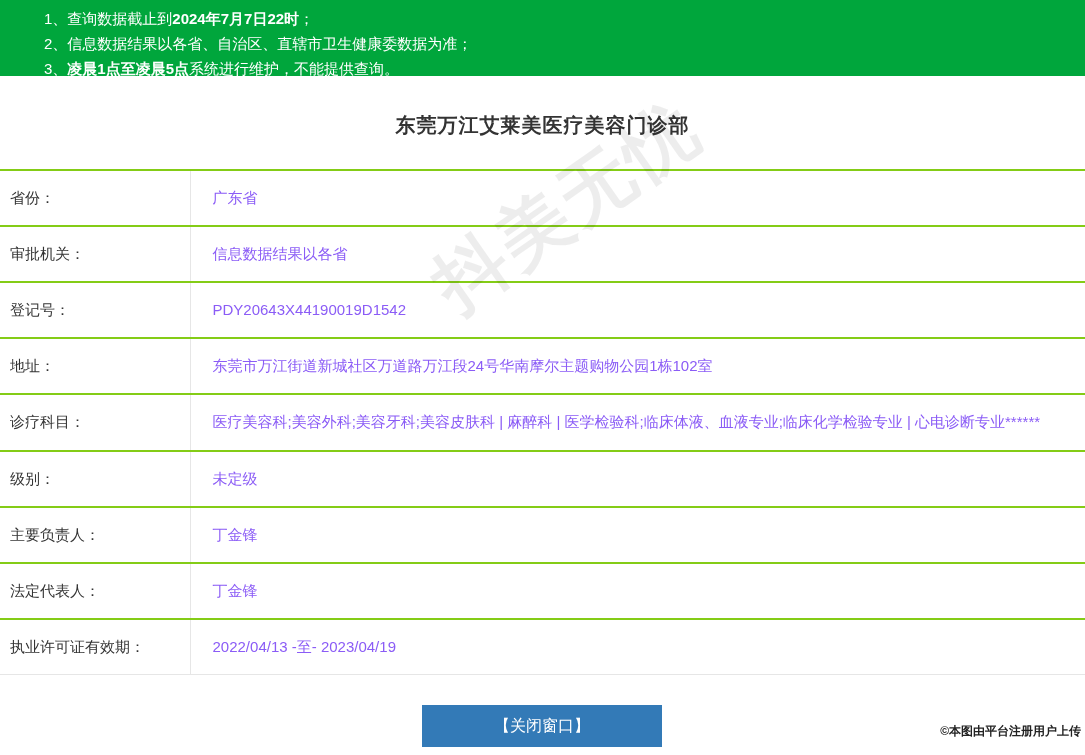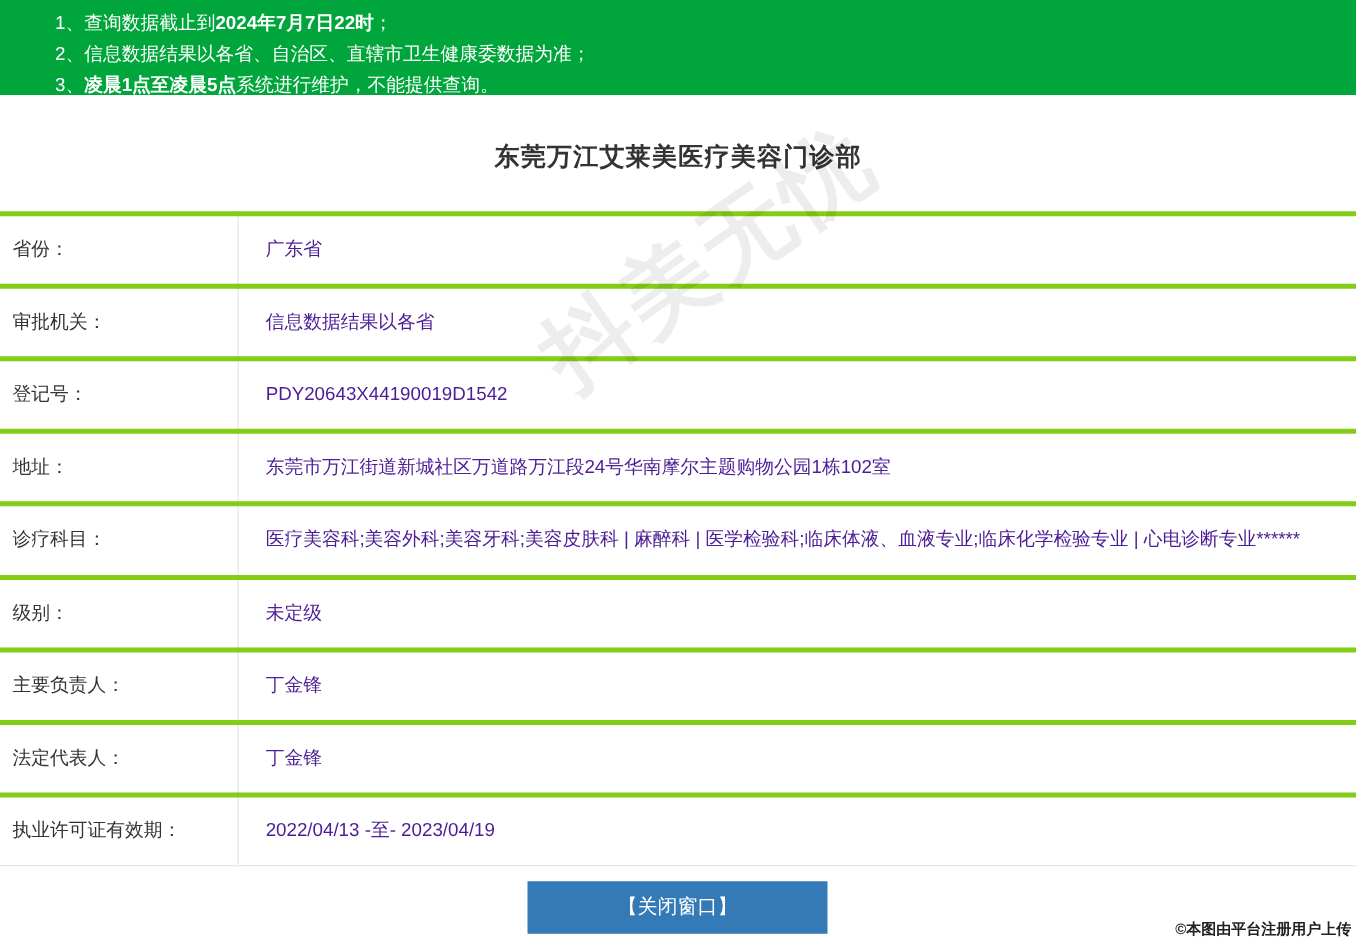--- a/index.html
+++ b/index.html
@@ -49,39 +49,39 @@
     letter-spacing: 1px;
   }
 
   
   .info-table {
     width: 1085px;
     border-collapse: collapse;
     table-layout: fixed;
   }
   .info-table tr {
-    border-top: 4px solid #84cc16;
+    border-top: 2px solid #84cc16;
     border-bottom: 1px solid #e6e6e6;
   }
   .info-table td {
     padding: 15px 0 15px 0;
     font-size: 15px;
     vertical-align: top;
     line-height: 24px;
   }
   .info-table td.label {
     width: 190px;
     padding-left: 10px;
     color: #333333;
     box-sizing: border-box;
     border-right: 1px solid #e6e6e6;
   }
   .info-table td.value {
     padding-left: 22px;
-    color: #4c1d95;
+    color: #8b5cf6;
     padding-right: 20px;
   }
   .row-tall td { padding-bottom: 16px; }
 
   
   .footer {
     position: absolute;
     left: 0;
     bottom: 0;
     width: 965px;
@@ -114,21 +114,21 @@
     font-weight: bold;
     transform: rotate(-35deg);
     transform-origin: left top;
     pointer-events: none;
     white-space: nowrap;
     letter-spacing: 4px;
   }
   .corner-mark {
     position: absolute;
     right: 4px;
-    bottom: 3px;
+    bottom: 15px;
     font-size: 12px;
     color: #222222;
     font-weight: bold;
     white-space: nowrap;
   }
 </style>
 </head>
 <body>
 
 <div class="notice">

